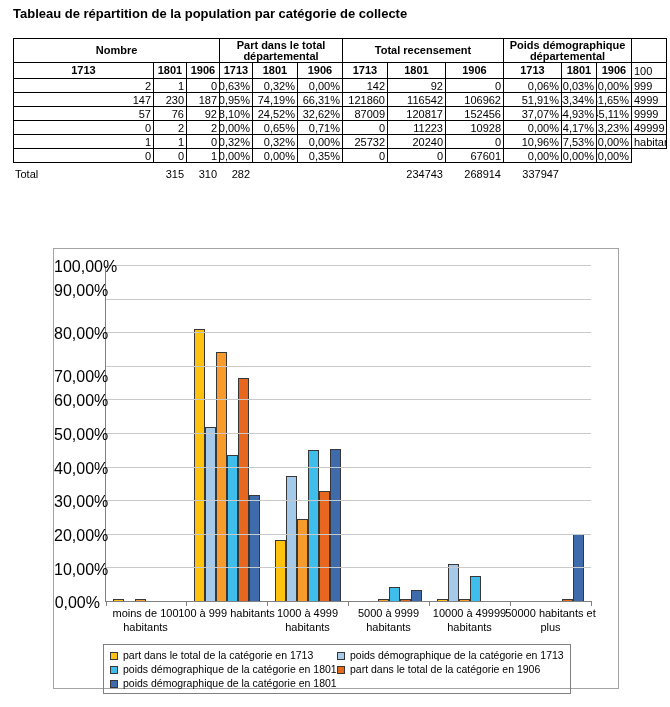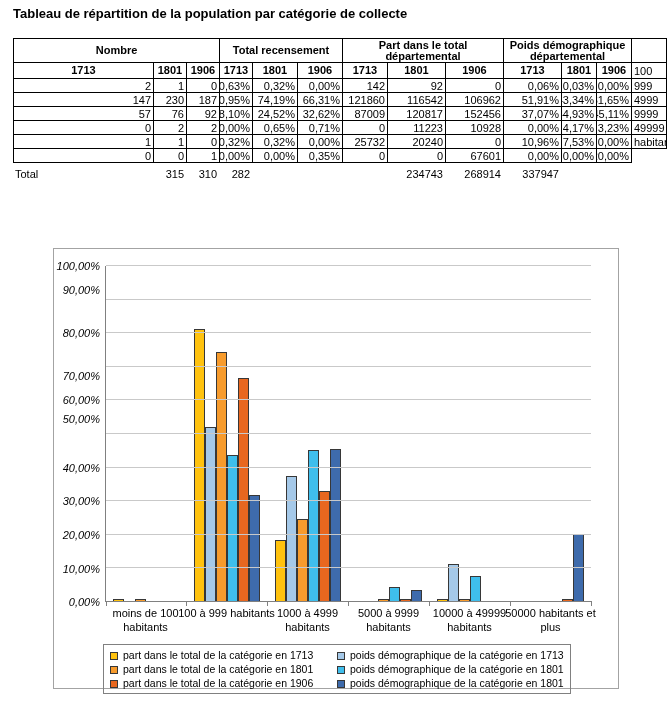--- a/index.html
+++ b/index.html
@@ -32,21 +32,21 @@
   }
   .tcell { display:flex; align-items:center; padding:0 2px; }
   .tcell.num { justify-content:flex-end;text-align:center; }
 
   
   .chart-box { position:absolute; left:53px; top:248px; width:566px; height:441px;
                border:1px solid #a3a3a3; background:#fff; }
   .plot { position:absolute; left:51px; top:17px; width:486px; height:336px;
           border-left:1px solid #808080; border-bottom:1px solid #808080; }
   .gridline { position:absolute; left:0; right:0; height:1px; background:#c9c9c9; }
-  .y-label { position:absolute; left:0; width:46px; text-align:right; font-size:11px; line-height:13px;font-style:italic; }
+  .y-label { position:absolute; left:0; width:46px; text-align:right; font-size:16px; line-height:13px; }
   .groups { position:absolute; left:0; bottom:0; width:100%; height:100%;
             display:flex; align-items:flex-end; }
   .bar-group { flex:1; display:flex; align-items:flex-end; justify-content:center; height:100%; }
   .bar { width:11px; border:1px solid #373737; border-bottom:none; }
   .tick { position:absolute; bottom:-5px; width:1px; height:5px; background:#808080; }
   .x-labels { position:absolute; left:51px; top:357px; width:486px; display:flex; }
   .x-label { flex:1; text-align:center; font-size:11px; line-height:14px; }
   .x-label span { display:inline-block; margin:0 -9px; }
   .legend { position:absolute; left:49px; top:395px; width:468px;
             border:1px solid #808080; padding:4px 6px 3px 6px;
@@ -54,22 +54,22 @@
   .legend-item { display:flex; align-items:center; gap:5px; font-size:10.5px; line-height:13px; }
   .legend-marker { width:8px; height:8px; border:1px solid #373737; flex:0 0 auto; }
 </style>
 </head>
 <body>
 
 <div class="page-title">Tableau de répartition de la population par catégorie de collecte</div>
 
 <div class="pop-table">
     <div class="cell h group" style="grid-column: span 3;">Nombre</div>
+    <div class="cell h group" style="grid-column: span 3;">Part dans le total départemental</div>
     <div class="cell h group" style="grid-column: span 3;">Total recensement</div>
-    <div class="cell h group" style="grid-column: span 3;">Part dans le total départemental</div>
     <div class="cell h group" style="grid-column: span 3;">Poids démographique départemental</div>
     <div class="cell h"></div>
     <div class="cell h year">1713</div>
     <div class="cell h year">1801</div>
     <div class="cell h year">1906</div>
     <div class="cell h year">1713</div>
     <div class="cell h year">1801</div>
     <div class="cell h year">1906</div>
     <div class="cell h year">1713</div>
     <div class="cell h year">1801</div>
@@ -253,40 +253,36 @@
   <div class="legend">
       <div class="legend-item">
         <div class="legend-marker" style="background: rgb(255, 194, 14);"></div>
         <div class="legend-text">part dans le total de la catégorie en 1713</div>
       </div>
       <div class="legend-item">
         <div class="legend-marker" style="background: rgb(165, 201, 233);"></div>
         <div class="legend-text">poids démographique de la catégorie en 1713</div>
       </div>
       <div class="legend-item">
-        <div class="legend-marker" style="background: rgb(247, 155, 44);"></div>
-        <div class="legend-text">part dans le total de la catégorie en 1801</div>
-      </div>
-      <div class="legend-item">
         <div class="legend-marker" style="background: rgb(63, 190, 236);"></div>
         <div class="legend-text">poids démographique de la catégorie en 1801</div>
       </div>
       <div class="legend-item">
         <div class="legend-marker" style="background: rgb(232, 103, 31);"></div>
         <div class="legend-text">part dans le total de la catégorie en 1906</div>
       </div>
       <div class="legend-item">
         <div class="legend-marker" style="background: rgb(62, 107, 172);"></div>
         <div class="legend-text">poids démographique de la catégorie en 1801</div>
       </div>
     </div>
 <div class="y-label" style="top: 347px;">0,00%</div>
     <div class="y-label" style="top: 314px;">10,00%</div>
     <div class="y-label" style="top: 279.8px;">20,00%</div>
     <div class="y-label" style="top: 246.2px;">30,00%</div>
     <div class="y-label" style="top: 212.6px;">40,00%</div>
-    <div class="y-label" style="top: 164px;">50,00%</div>
+    <div class="y-label" style="top: 179px;">50,00%</div>
     <div class="y-label" style="top: 145.4px;">60,00%</div>
     <div class="y-label" style="top: 121px;">70,00%</div>
     <div class="y-label" style="top: 78.2px;">80,00%</div>
     <div class="y-label" style="top: 35px;">90,00%</div>
     <div class="y-label" style="top: 11px;">100,00%</div>
   </div>
 
 </body></html>

